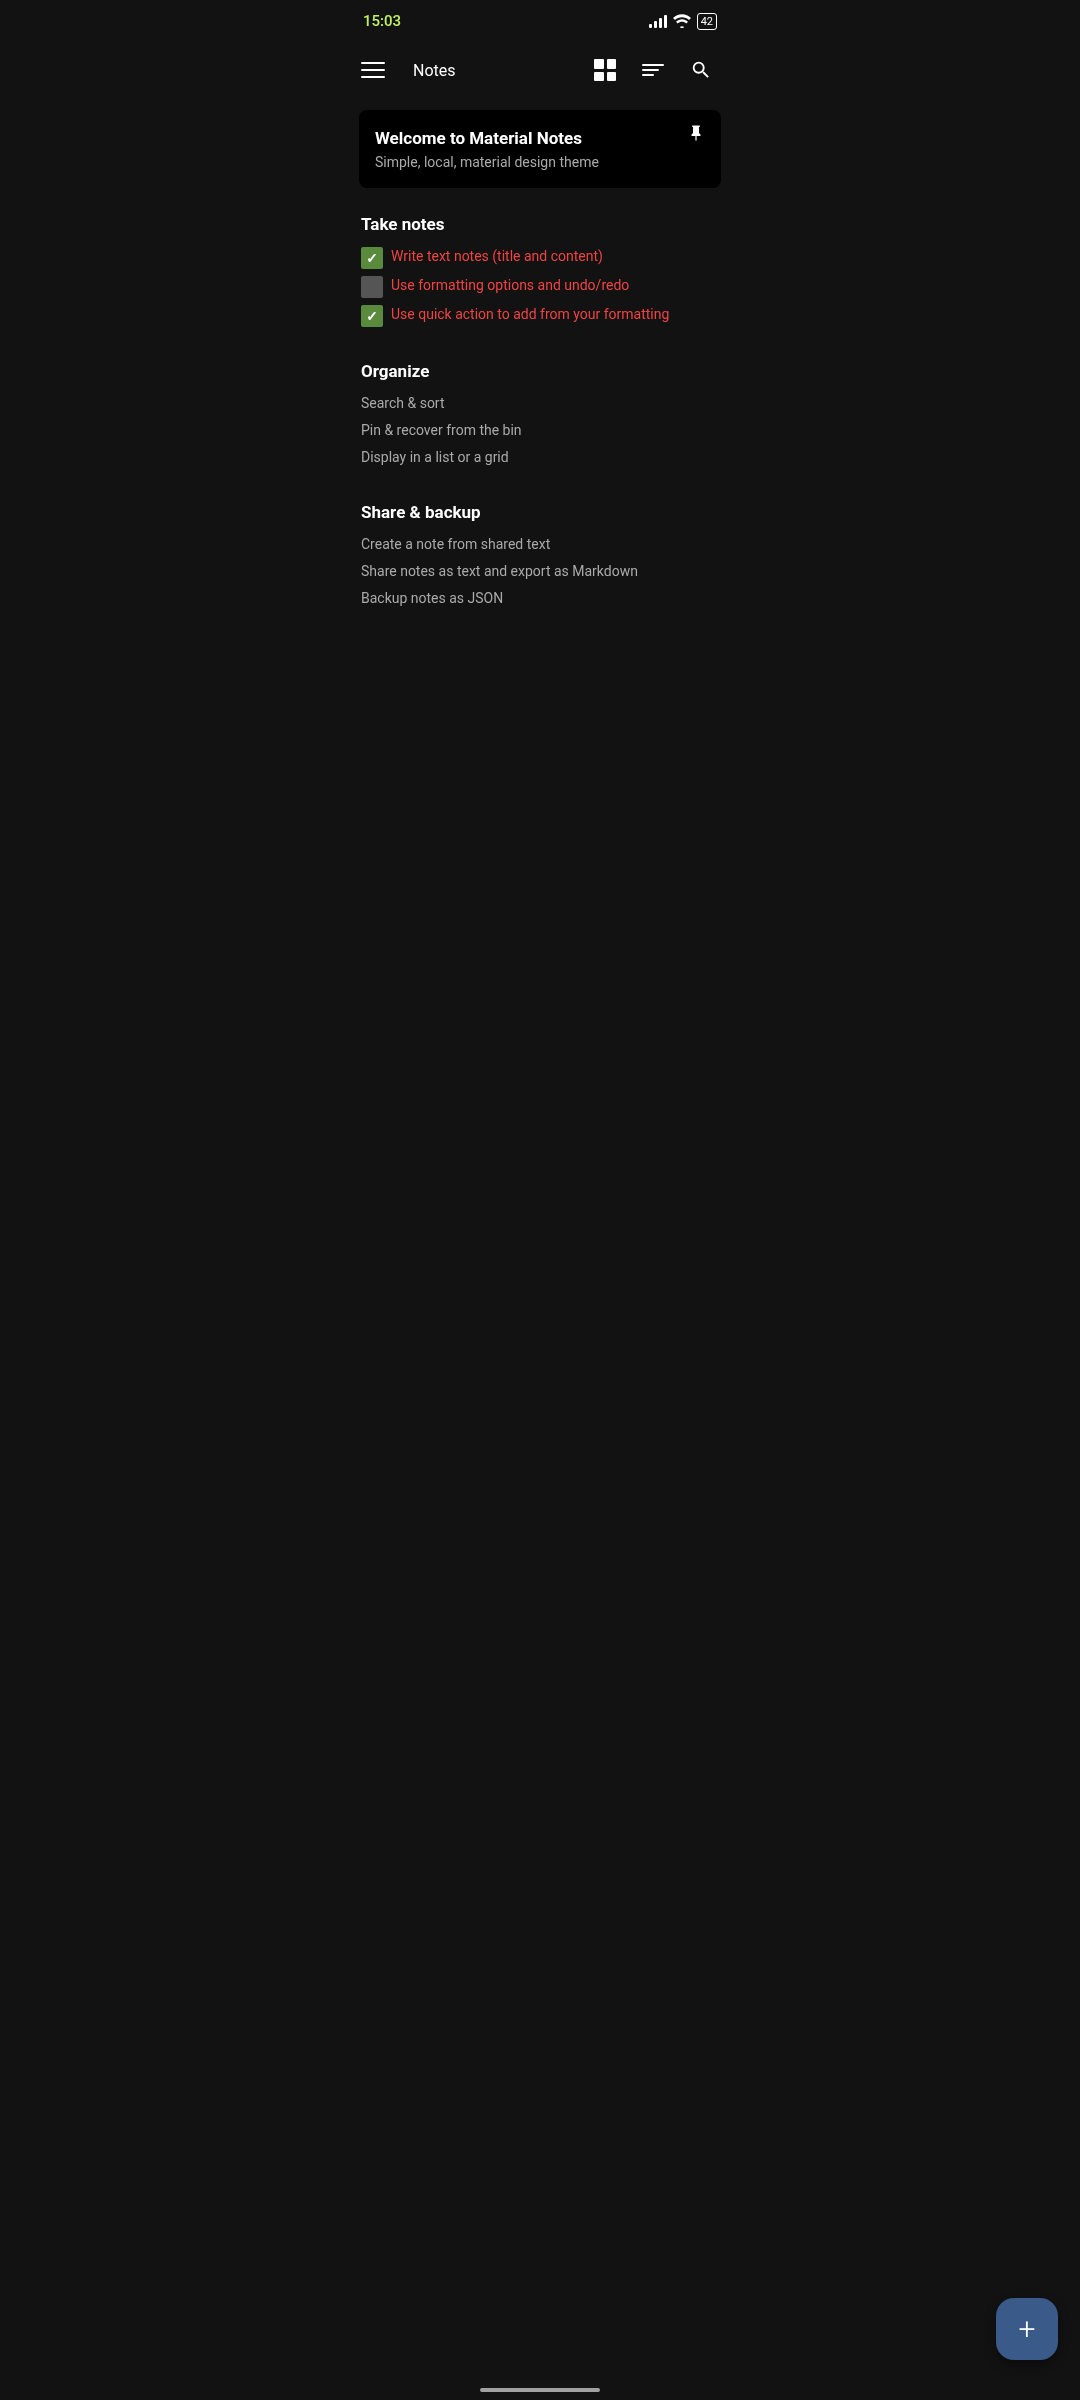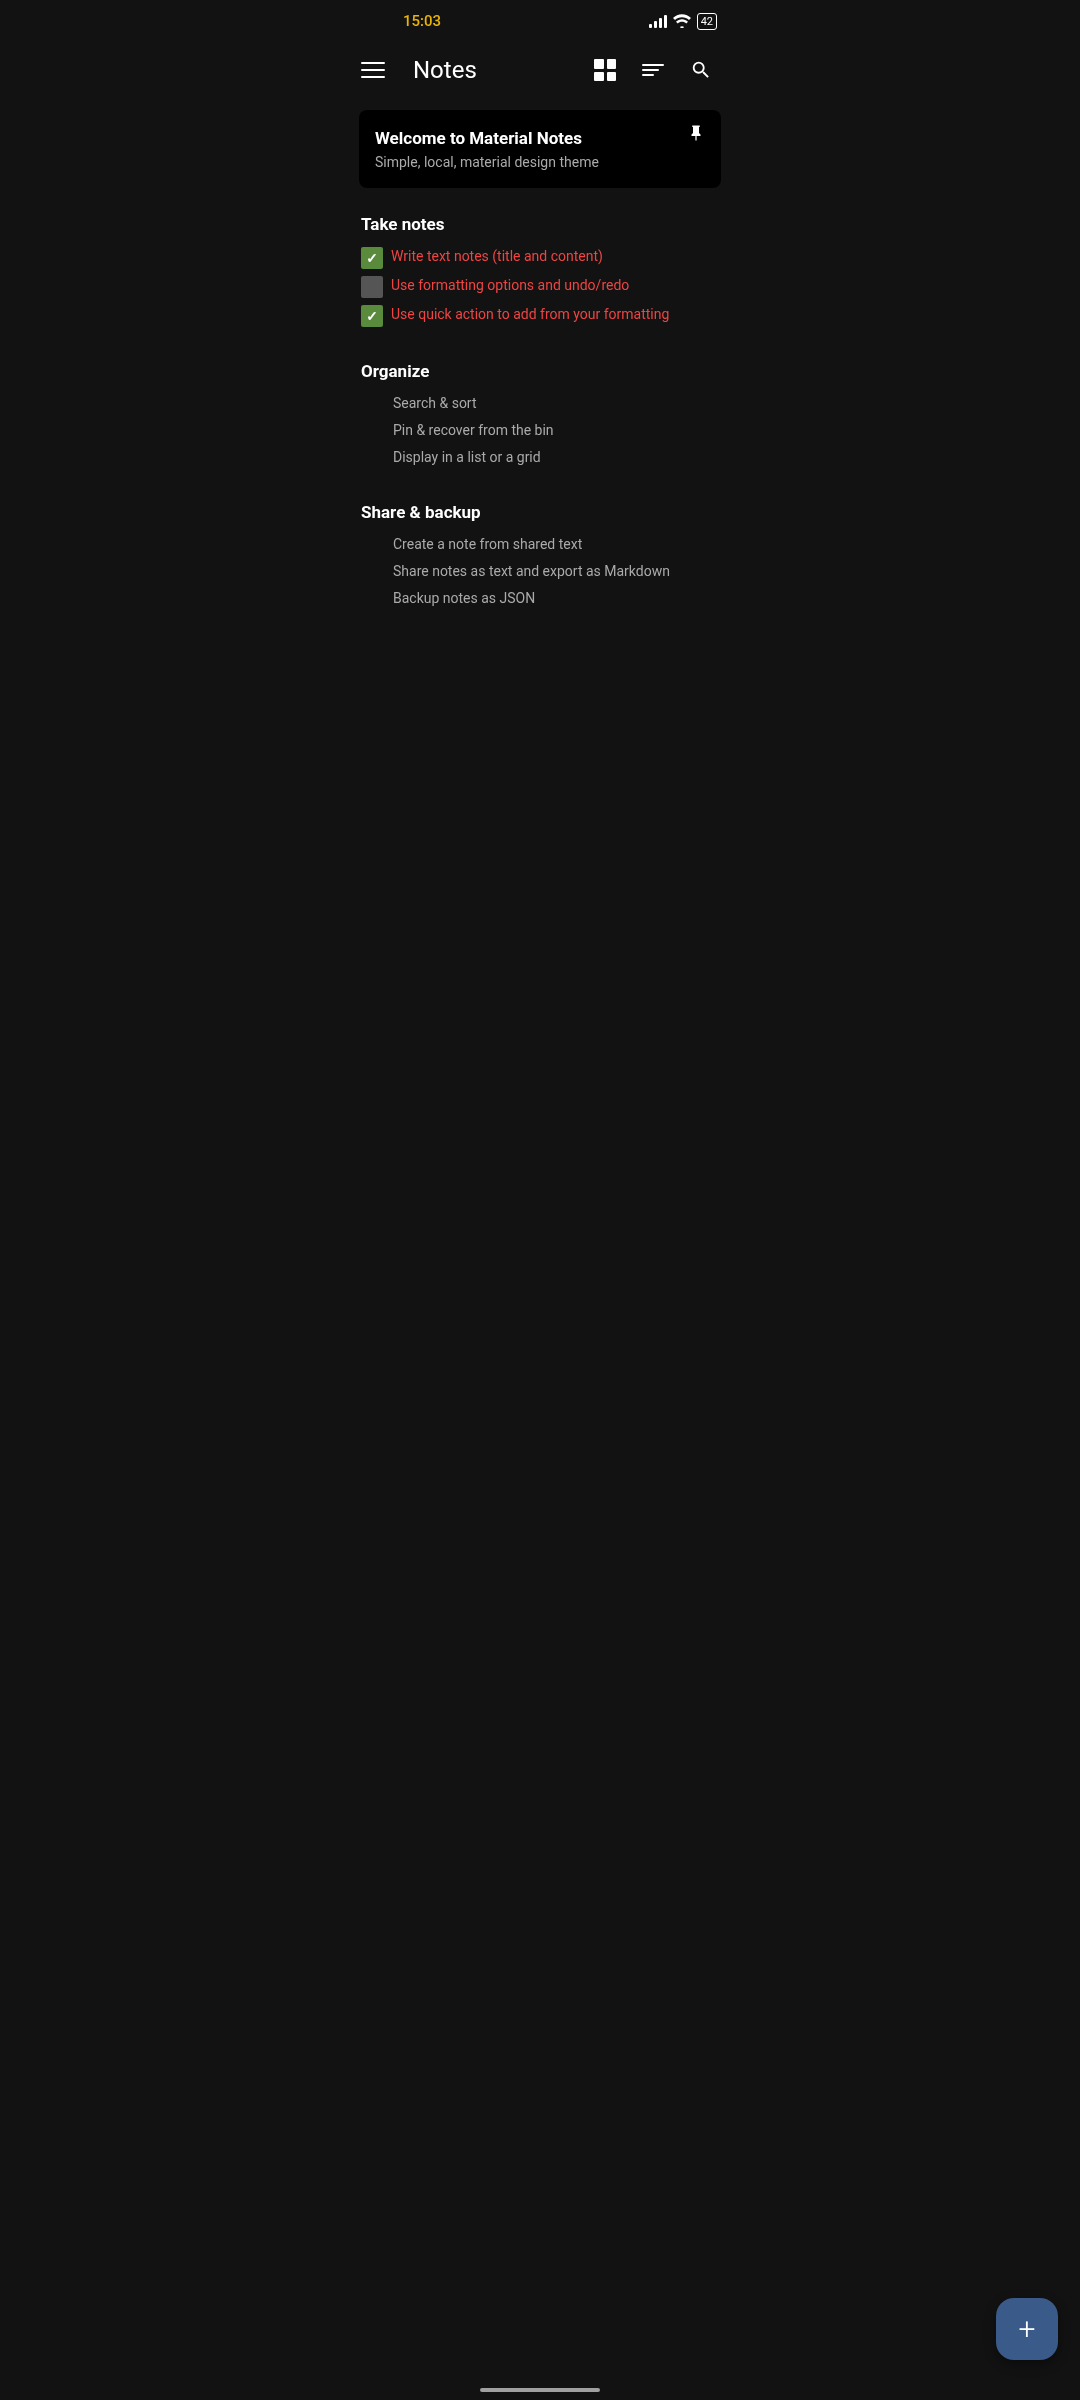--- a/index.html
+++ b/index.html
@@ -25,22 +25,21 @@
       display: flex;
       justify-content: space-between;
       align-items: center;
       padding: 10px 18px 6px 18px;
       height: 38px;
     }
 
     .status-time {
       font-size: 15px;
       font-weight: 500;
-      color: #eab308;
-      margin-left: 40px;
+      color: #bef264;
     }
 
     .status-icons {
       display: flex;
       align-items: center;
       gap: 6px;
     }
 
     .battery-box {
       border: 1.5px solid #ffffff;
@@ -73,21 +72,21 @@
 
     .menu-icon span {
       display: block;
       width: 24px;
       height: 2px;
       background-color: #ffffff;
       border-radius: 1px;
     }
 
     .app-title {
-      font-size: 24px;
+      font-size: 16px;
       font-weight: 400;
       color: #ffffff;
       margin-left: 16px;
       flex: 1;
     }
 
     .app-bar-actions {
       display: flex;
       align-items: center;
       gap: 12px;
@@ -182,21 +181,20 @@
       color: #aaaaaa;
       margin-bottom: 6px;
       display: flex;
       align-items: flex-start;
       gap: 0;
       line-height: 1.5;
     }
 
     .section-item.plain {
       padding-left: 0;
-      margin-left: 32px;
     }
 
     .checkbox-container {
       display: flex;
       align-items: flex-start;
       gap: 8px;
       margin-bottom: 6px;
     }
 
     .checkbox {

